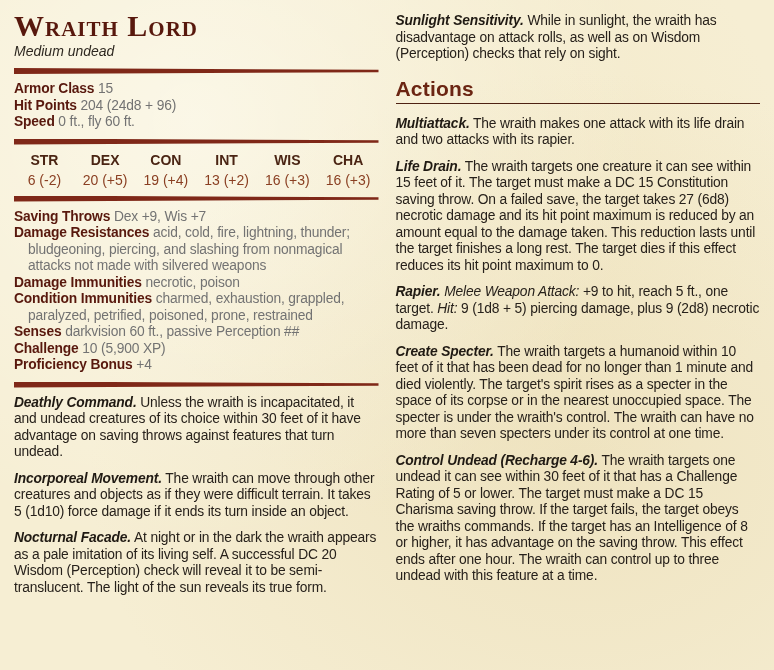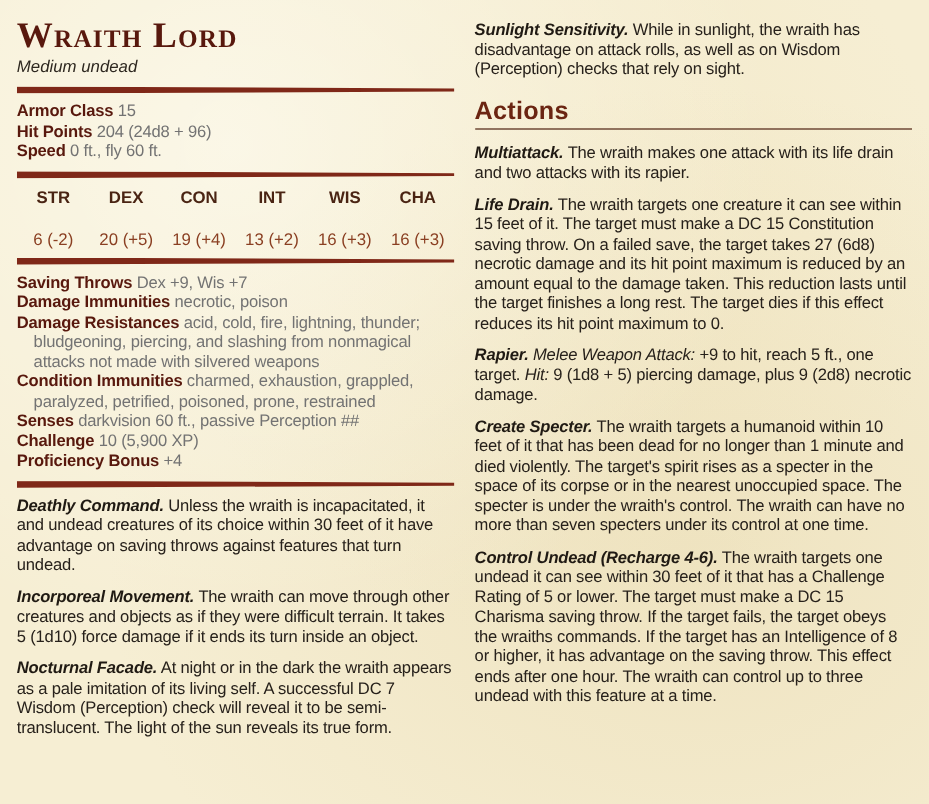--- a/index.html
+++ b/index.html
@@ -7,21 +7,21 @@
     width: 774px; height: 670px;
     overflow: hidden;
     background-color: #f6eed3;
     background-image:
       radial-gradient(ellipse at 25% 18%, rgba(255,255,248,0.55), rgba(255,255,248,0) 55%),
       radial-gradient(ellipse at 75% 70%, rgba(222,203,150,0.30), rgba(222,203,150,0) 60%),
       radial-gradient(ellipse at 60% 30%, rgba(238,224,180,0.35), rgba(238,224,180,0) 50%);
     font-family: "Liberation Sans", sans-serif;
     color: #27211b;
   }
-  .page { display: flex; flex-direction: column; height: 509px; align-items: flex-end; }
+  .page { display: flex; flex-direction: row; height: 509px; }
 
   
   .deco-border {
     height: 7px;
     border-top: 2px solid #2a1703;
     border-bottom: 2px solid #2a1703;
     background: repeating-linear-gradient(90deg,
       #8a5506 0px, #d2901c 6px, #6e3f04 12px, #c07f12 19px,
       #54globals300 22px, #8a5506 26px);
   }
@@ -62,21 +62,21 @@
     line-height: 16.5px;
     letter-spacing: -0.15px;
   }
   .attr .lbl { font-weight: bold; color: #58180d; }
   .attr .val { color: #737373; }
   .details .attr { padding-left: 14px; text-indent: -14px; }
 
   .abilities { display: flex; text-align: center; margin: 6px 0 4px 0; }
   .ability { flex: 1; }
   .ability .nm { font-weight: bold; font-size: 14px; line-height: 16px; color: #4a2413; display: block; }
-  .ability .vl { font-size: 14px; line-height: 16px; color: #8a3f22; display: block; margin-top: 19px; }
+  .ability .vl { font-size: 14px; line-height: 16px; color: #8a3f22; display: block; margin-top: 4px; }
 
   .feature {
     margin: 10px 0 0 0;
     font-size: 13.8px;
     line-height: 16.5px;
     letter-spacing: -0.15px;
     color: #27211b;
   }
   .feature:first-child { margin-top: 4px; }
   .fname { font-weight: bold; font-style: italic; color: #201a13; }
@@ -139,34 +139,34 @@
         <div class="ability">
             <span class="nm">CHA</span>
             <span class="vl">16 (+3)</span>
           </div>
       </div>
 
       <div class="taper" style="background: rgb(127, 40, 24);"></div>
 
       <div class="details">
         <div class="attr"><span class="lbl">Saving Throws</span> <span class="val">Dex +9, Wis +7</span></div>
+        <div class="attr"><span class="lbl">Damage Resistances</span> <span class="val">acid, cold, fire, lightning, thunder; bludgeoning, piercing, and slashing from nonmagical attacks not made with silvered weapons</span></div>
         <div class="attr"><span class="lbl">Damage Immunities</span> <span class="val">necrotic, poison</span></div>
-        <div class="attr"><span class="lbl">Damage Resistances</span> <span class="val">acid, cold, fire, lightning, thunder; bludgeoning, piercing, and slashing from nonmagical attacks not made with silvered weapons</span></div>
         <div class="attr"><span class="lbl">Condition Immunities</span> <span class="val">charmed, exhaustion, grappled, paralyzed, petrified, poisoned, prone, restrained</span></div>
         <div class="attr"><span class="lbl">Senses</span> <span class="val">darkvision 60 ft., passive Perception ##</span></div>
         <div class="attr"><span class="lbl">Challenge</span> <span class="val">10 (5,900 XP)</span></div>
         <div class="attr"><span class="lbl">Proficiency Bonus</span> <span class="val">+4</span></div>
       </div>
 
       <div class="taper" style="background: rgb(127, 40, 24);"></div>
 
       <div>
         <p class="feature"><span class="fname">Deathly Command.</span> <span>Unless the wraith is incapacitated, it and undead creatures of its choice within 30 feet of it have advantage on saving throws against features that turn undead.</span></p>
         <p class="feature"><span class="fname">Incorporeal Movement.</span> <span>The wraith can move through other creatures and objects as if they were difficult terrain. It takes 5 (1d10) force damage if it ends its turn inside an object.</span></p>
-        <p class="feature"><span class="fname">Nocturnal Facade.</span> <span>At night or in the dark the wraith appears as a pale imitation of its living self. A successful DC 7 Wisdom (Perception) check will reveal it to be semi-translucent. The light of the sun reveals its true form.</span></p>
+        <p class="feature"><span class="fname">Nocturnal Facade.</span> <span>At night or in the dark the wraith appears as a pale imitation of its living self. A successful DC 20 Wisdom (Perception) check will reveal it to be semi-translucent. The light of the sun reveals its true form.</span></p>
       </div>
     </div>
 
     <div class="col">
       <p class="feature"><span class="fname">Sunlight Sensitivity.</span> <span>While in sunlight, the wraith has disadvantage on attack rolls, as well as on Wisdom (Perception) checks that rely on sight.</span></p>
 
       <h2 class="actions-title">Actions</h2>
 
       <div>
         <p class="feature"><span class="fname">Multiattack.</span> <span>The wraith makes one attack with its life drain and two attacks with its rapier.</span></p>

